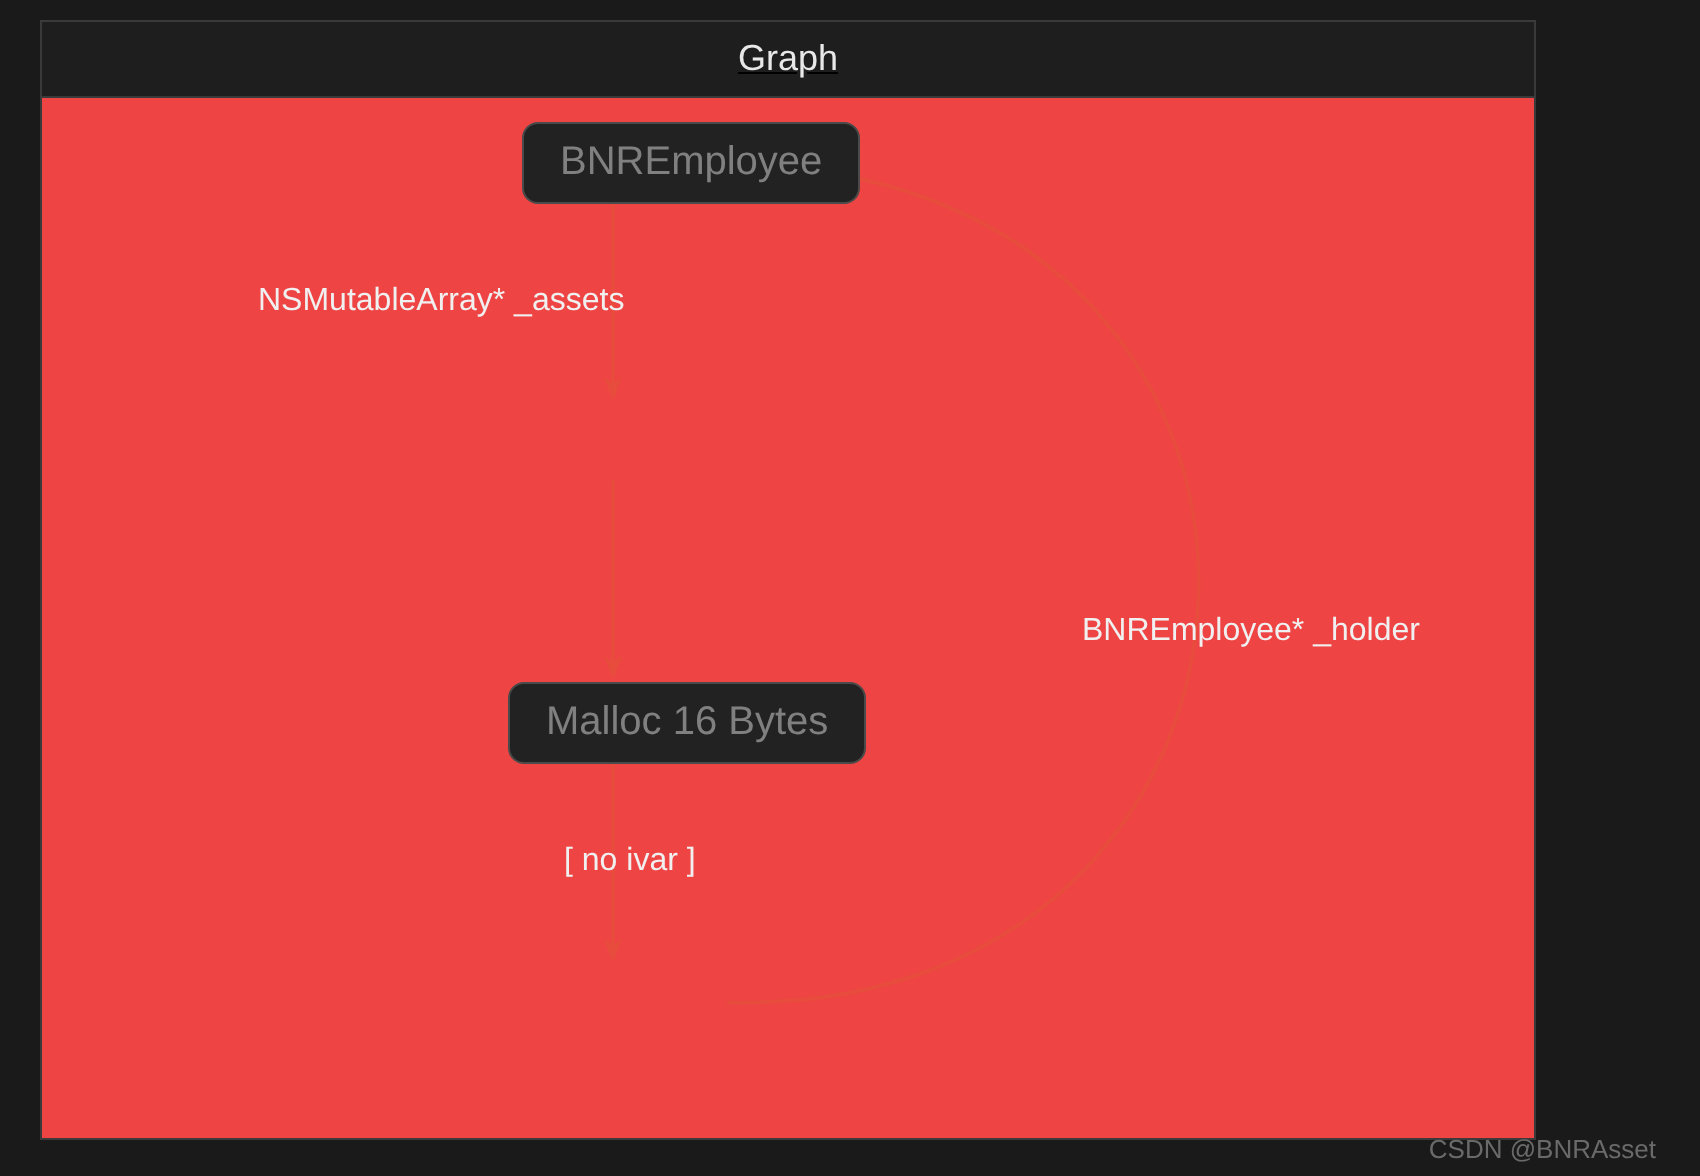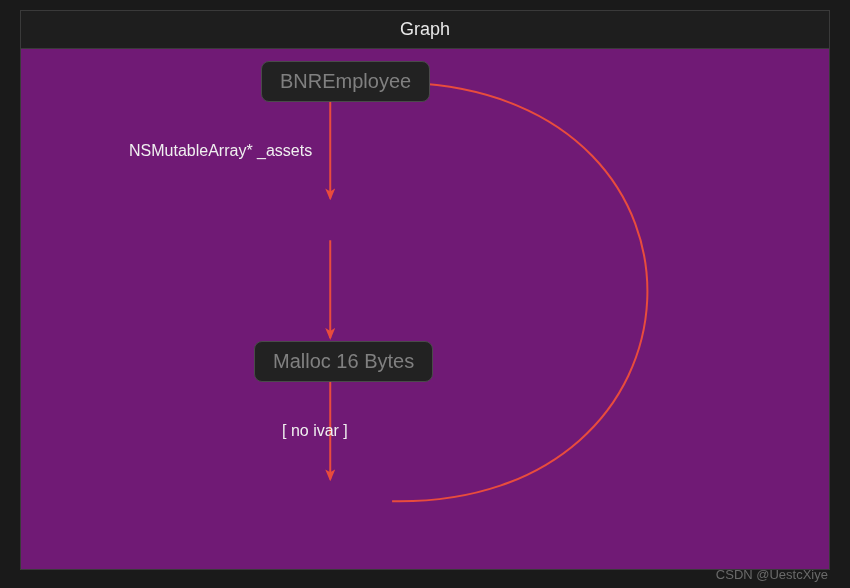--- a/index.html
+++ b/index.html
@@ -5,26 +5,27 @@
     * { margin: 0; padding: 0; box-sizing: border-box; }
     body {
       background: #1a1a1a;
       font-family: -apple-system, BlinkMacSystemFont, "Segoe UI", Helvetica, Arial, sans-serif;
       width: 850px;
       height: 588px;
       position: relative;
       overflow: hidden;
     }
     .panel {
-      background: #701a75;
+      background: #ef4444;
       border: 1px solid #3a3a3a;
-      width: 810px;
+      width: 748px;
       height: 560px;
       margin: 10px 20px;
       position: relative;
+      text-decoration: underline;
     }
     .header {
       background: #1e1e1e;
       border-bottom: 1px solid #3a3a3a;
       text-align: center;
       color: #e8e8e8;
       font-size: 18px;
       padding: 8px 0;
     }
     .canvas {
@@ -97,17 +98,18 @@
 
 
 
     <div class="node" style="left:233px; top:292px;">
       <span>Malloc 16 Bytes</span>
     </div>
 
     <div class="edge-label" style="left:261px; top:373px;">[ no ivar ]</div>
 
 
+    <div class="edge-label" style="left:520px; top:258px;">BNREmployee* _holder</div>
 
   </div>
 </div>
 
-<div class="watermark">CSDN @UestcXiye</div>
+<div class="watermark">CSDN @BNRAsset</div>
 
 </body></html>

